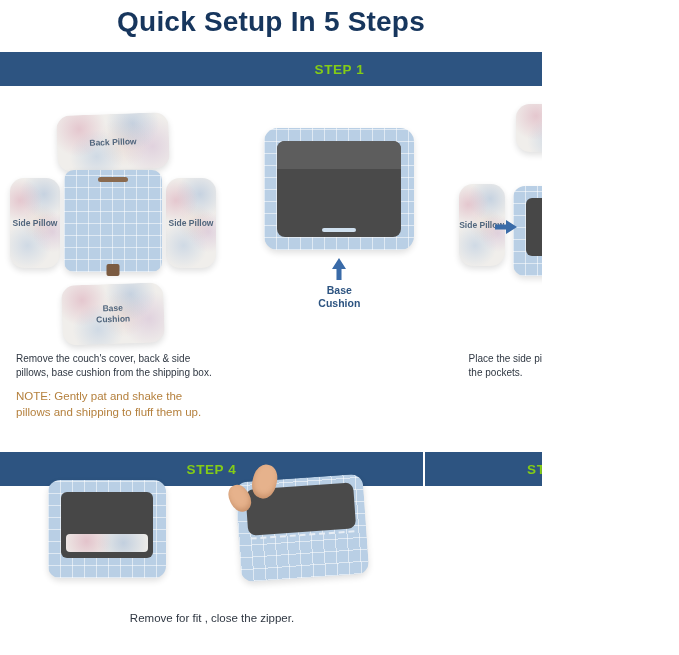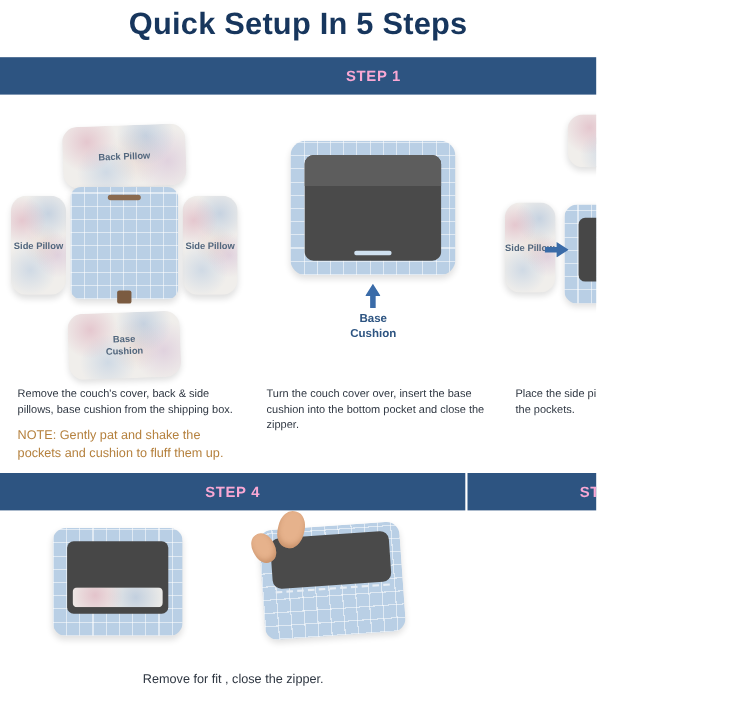--- a/index.html
+++ b/index.html
@@ -3,22 +3,22 @@
 <meta charset="utf-8">
 <style>
   * { margin:0; padding:0; box-sizing:border-box; }
   body { background:#ffffff; font-family:"Liberation Sans", sans-serif; }
   .page { position:relative; width:542px; height:655px; background:#ffffff; overflow:hidden; }
 
   .title { position:absolute; top:6px; left:0; width:100%; text-align:center;
            font-size:28px; font-weight:bold; color:#17365d; letter-spacing:.2px; }
 
   .hrow { position:absolute; left:0; width:679px; height:34px; display:flex; gap:2px; }
-  .hrow1 { top:52px; } .hrow2 { top:430px; }
-  .step-header { background:#2d5481; color:#f9a8d4; font-weight:bold; font-size:13.5px;
+  .hrow1 { top:52px; } .hrow2 { top:452px; }
+  .step-header { background:#2d5481; color:#84cc16; font-weight:bold; font-size:13.5px;
                  letter-spacing:.6px; display:flex; align-items:center; justify-content:center; }
   .hw3 { flex:1; } .hw4 { width:423px; } .hw5 { flex:1; }
 
   .cols1 { position:absolute; top:86px; left:0; width:679px; height:344px; display:flex; }
   .cols2 { position:absolute; top:464px; left:0; width:679px; height:191px; display:flex; }
   .col3 { width:226.3px; position:relative; }
   .col4 { width:424px; position:relative; }
   .col5 { width:255px; position:relative; }
 
   .desc { position:absolute; top:266px; left:16px; right:12px; font-size:10px;
@@ -135,32 +135,31 @@
         <span>Side Pillow</span>
       </div>
       <div class="cover quilt shadowed" style="left:64px; top:84px; width:98px; height:102px;">
         <div class="handle"></div>
         <div class="tag"></div>
       </div>
       <div class="pillow shadowed wrapnarrow" style="left:62px; top:198px; width:102px; height:60px; transform:rotate(-2deg);">
         <span>Base Cushion</span>
       </div>
       <p class="desc">Remove the couch's cover, back &amp; side pillows, base cushion from the shipping box.</p>
-      <p class="note">NOTE: Gently pat and shake the pockets and cushion to fluff them up.</p>
+      <p class="note">NOTE: Gently pat and shake the pillows and shipping to fluff them up.</p>
     </div>
 
     <div class="col3">
       <div class="flip quilt shadowed" style="left:38px; top:42px; width:150px; height:122px;">
         <div class="inner"></div>
         <div class="flap"></div>
         <div class="slit"></div>
       </div>
       <div class="arrow up" style="left:106px; top:172px;"></div>
       <div class="caption" style="left:85px; top:198px; width:56px;">Base Cushion</div>
-      <p class="desc">Turn the couch cover over, insert the base cushion into the bottom pocket and close the zipper.</p>
     </div>
 
     <div class="col3">
       <div class="pillow shadowed" style="left:63px; top:18px; width:100px; height:48px;">
         <span>Back Pillow</span>
       </div>
       <div class="arrow" style="left:106px; top:72px;"></div>
       <div class="pillow shadowed" style="left:6px; top:98px; width:46px; height:82px;">
         <span>Side Pillow</span>
       </div>

